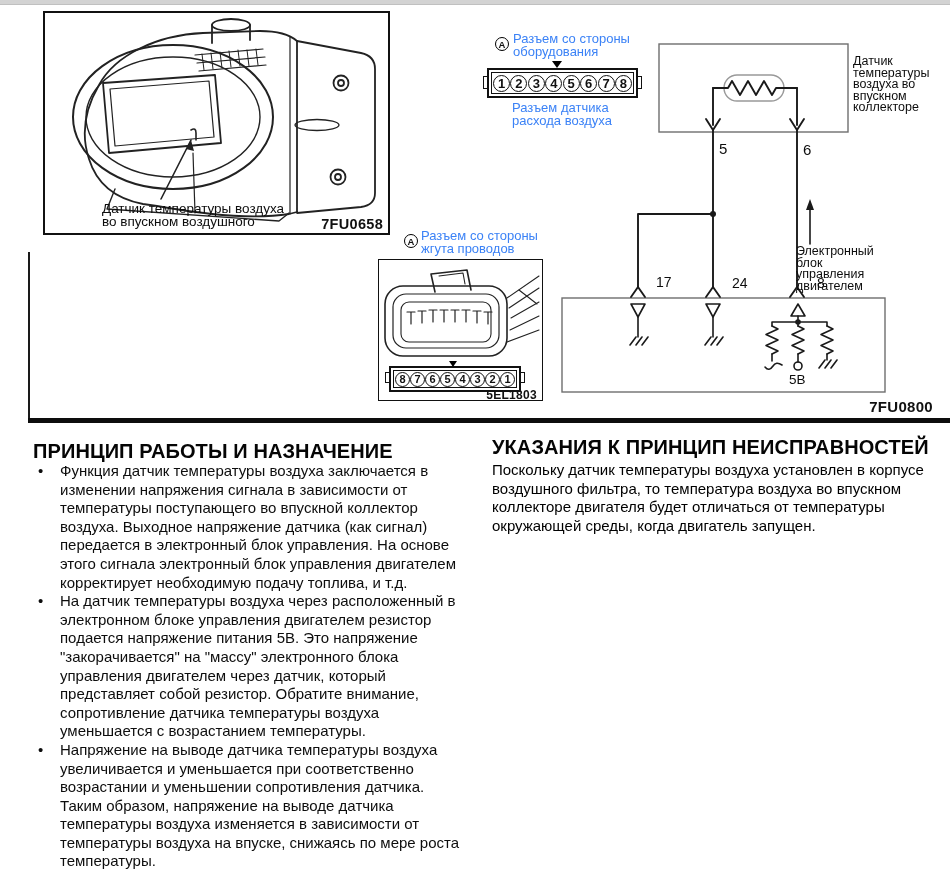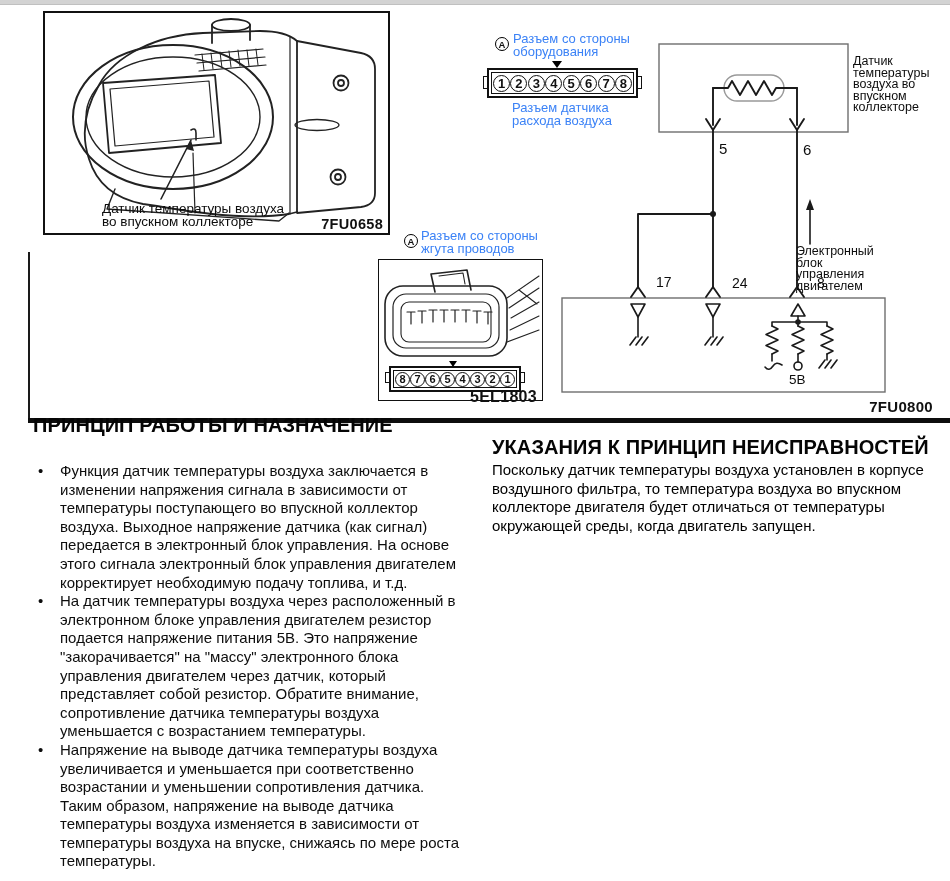--- a/index.html
+++ b/index.html
@@ -28,21 +28,21 @@
   .pinstrip .inner { flex:1; border:1.5px solid #111; display:flex; align-items:center; justify-content:space-between; padding:0 1px; }
   .pin { display:flex; align-items:center; justify-content:center; border:1.7px solid #111; border-radius:50%; background:#fff; font-weight:bold; flex:none; }
   .pin.eq { width:17px; height:17px; font-size:13px; }
   .pin.ha { width:15px; height:15px; font-size:11px; }
   .side-tab { position:absolute; width:5px; height:13px; background:#fff; border:1.8px solid #111; }
   .tri-down { position:absolute; width:0; height:0; border-left:5px solid transparent; border-right:5px solid transparent; border-top:7px solid #000; }
   .tri-down.small { border-left-width:4px; border-right-width:4px; border-top-width:6px; }
 
   
   .harness-box { position:absolute; left:378px; top:259px; width:165px; height:142px; border:1.5px solid #111; background:#fff; }
-  .harness-code { position:absolute; right:5px; top:128px; font-weight:bold; font-size:16px; letter-spacing:0.3px; }
+  .harness-code { position:absolute; right:5px; top:128px; font-weight:bold; font-size:12px; letter-spacing:0.3px; }
 
   
   .wire-label { position:absolute; font-size:12.5px; line-height:11.6px; color:#0d0d0d; }
   .pin-num { position:absolute; font-size:15px; color:#0d0d0d; }
   .wiring-code { position:absolute; left:845px; top:398px; width:88px; text-align:right; font-weight:bold; font-size:15px; letter-spacing:0.3px; }
 
   
   .vrule { position:absolute; left:28px; top:252px; width:2px; height:167px; background:#1a1a1a; }
   .hrule { position:absolute; left:28px; top:418px; width:922px; height:4.5px; background:#0d0d0d; }
 
@@ -93,21 +93,21 @@
         <path d="M70,176 L62,196 L234,208 L244,200" stroke-width="1.4"></path>
         <line x1="148" y1="140" x2="150" y2="200" stroke-width="1.2"></line>
 
         <path d="M146,117 q5,-3 5,3 l0,7" stroke-width="1.6"></path>
 
         <line x1="116" y1="186" x2="146" y2="127" stroke-width="1.6"></line>
         <polygon points="146,127 141,136 149,138" fill="#222" stroke="none"></polygon>
       </g>
     </svg>
     <div class="fig-caption preline">Датчик температуры воздуха
-во впускном коллекторе</div>
+во впускном воздушного</div>
     <div class="fig-code">7FU0658</div>
   </div>
 
   <div class="abs" style="left:495px; top:37px;">
     <span class="marker">A</span>
   </div>
   <div class="abs conn-label preline" style="left:513px; top:33px;">Разъем со стороны
 оборудования</div>
 
   <div class="pinstrip" style="left:487px; top:68px; width:151px; height:30px;">
@@ -243,21 +243,21 @@
   <div class="pin-num" style="left:803px; top:141px;">6</div>
   <div class="pin-num" style="left:656px; top:274px; font-size:14px;">17</div>
   <div class="pin-num" style="left:732px; top:275px; font-size:14px;">24</div>
   <div class="pin-num" style="left:817px; top:275px; font-size:14px;">8</div>
   <div class="pin-num" style="left:789px; top:372px; font-size:13.5px;">5В</div>
   <div class="wiring-code">7FU0800</div>
 
   <div class="vrule"></div>
   <div class="hrule"></div>
 
-  <div class="section-title" style="left:33px; top:414px;text-align:center;">ПРИНЦИП РАБОТЫ И НАЗНАЧЕНИЕ</div>
+  <div class="section-title" style="left:33px; top:440px;text-align:center;">ПРИНЦИП РАБОТЫ И НАЗНАЧЕНИЕ</div>
 
   <div class="bullets">
     <div class="bullet">
       <span class="dot">•</span>
       <span>Функция датчик температуры воздуха заключается в изменении напряжения сигнала в зависимости от температуры поступающего во впускной коллектор воздуха. Выходное напряжение датчика (как сигнал) передается в электронный блок управления. На основе этого сигнала электронный блок управления двигателем корректирует необходимую подачу топлива, и т.д.</span>
     </div>
     <div class="bullet">
       <span class="dot">•</span>
       <span>На датчик температуры воздуха через расположенный в электронном блоке управления двигателем резистор подается напряжение питания 5В. Это напряжение "закорачивается" на "массу" электронного блока управления двигателем через датчик, который представляет собой резистор. Обратите внимание, сопротивление датчика температуры воздуха уменьшается с возрастанием температуры.</span>
     </div>

